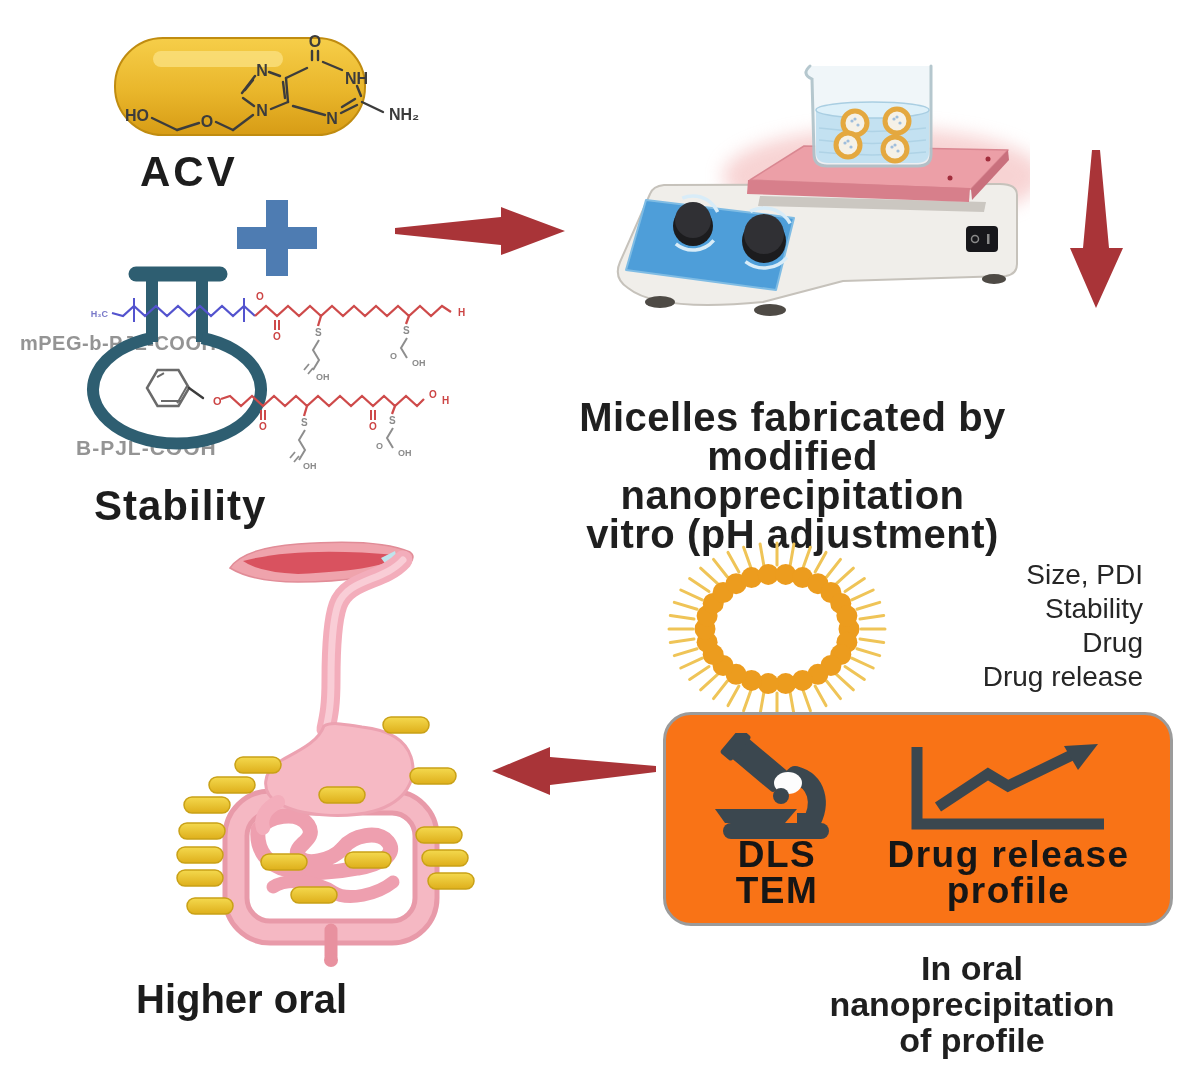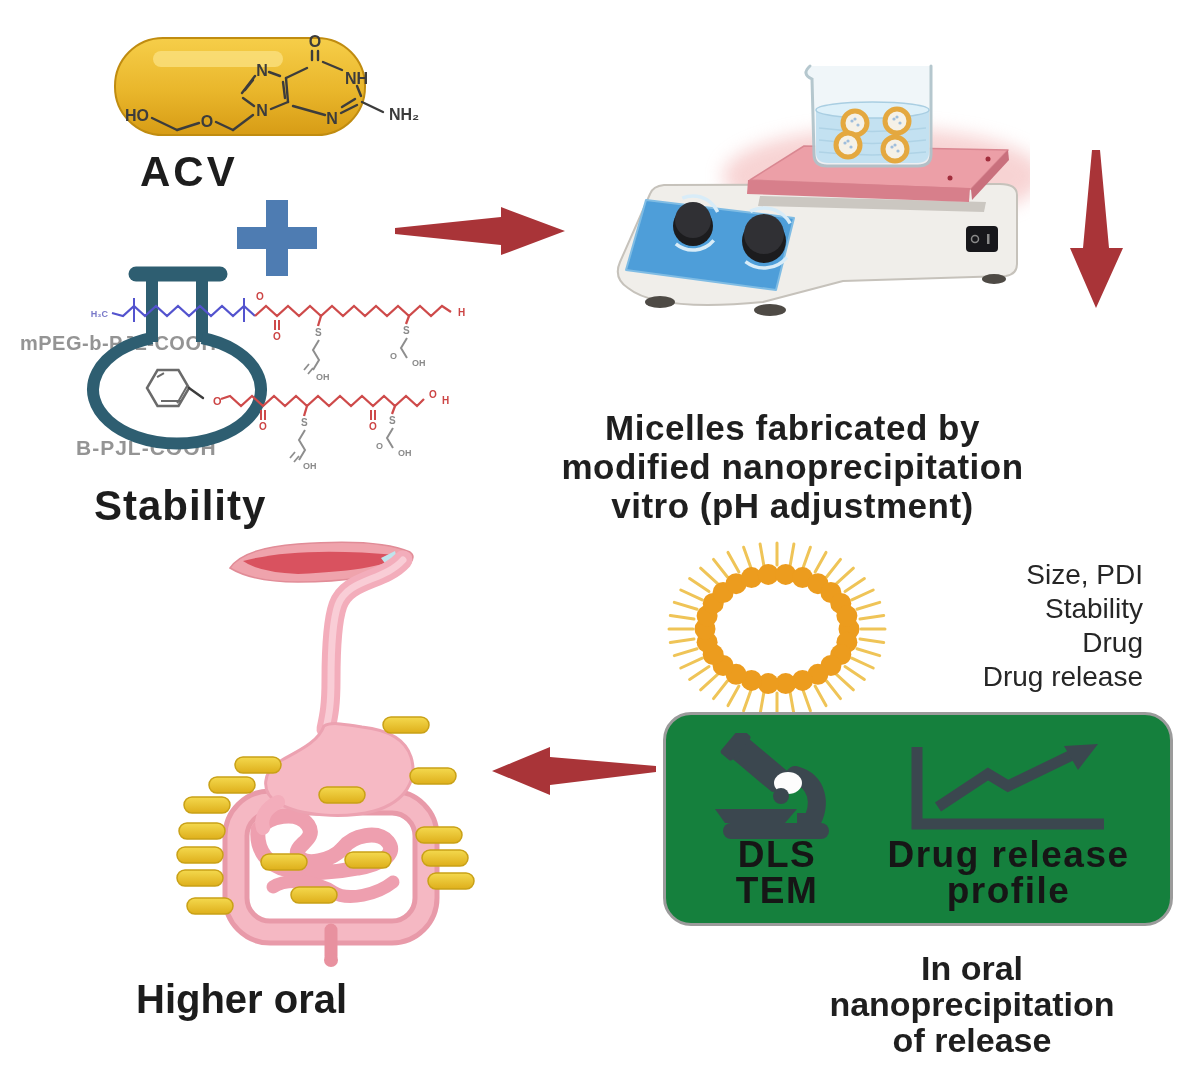--- a/index.html
+++ b/index.html
@@ -3,23 +3,23 @@
 <meta charset="utf-8">
 <style>
   html,body{margin:0;padding:0;background:#fff;}
   #canvas{position:relative;width:1200px;height:1080px;background:#ffffff;overflow:hidden;
           font-family:"Liberation Sans","DejaVu Sans",sans-serif;color:#1c1c1c;}
   .abs{position:absolute;}
   .cap{font-weight:700;color:#1d1d1d;}
   .caption{font-weight:700;text-align:center;color:#1f1f1f;}
   #acv-label{left:140px;top:148px;font-size:42px;letter-spacing:3px;}
   #polymers-label{left:94px;top:482px;font-size:42px;letter-spacing:1px;}
-  #fabrication{left:540px;top:408px;width:505px;font-size:35px;line-height:39px;letter-spacing:.5px;}
+  #fabrication{left:540px;top:398px;width:505px;font-size:40px;line-height:39px;letter-spacing:.5px;}
   #micelle-props{left:888px;top:558px;width:255px;font-size:28px;line-height:34px;font-weight:400;text-align:right;color:#262626;}
-  #char-box{left:663px;top:712px;width:510px;height:214px;border:3.5px solid #9b9b9b;border-radius:28px;background:#15803d;box-sizing:border-box;}
+  #char-box{left:663px;top:712px;width:510px;height:214px;border:3.5px solid #9b9b9b;border-radius:28px;background:#f97316;box-sizing:border-box;}
   .box-label{position:absolute;font-weight:700;text-align:center;font-size:37px;line-height:36px;letter-spacing:1.5px;color:#161616;}
   #dls-tem{left:21px;top:122px;width:180px;}
   #release-label{left:190px;top:122px;width:305px;}
   #invitro{left:782px;top:950px;width:380px;font-size:34px;line-height:36px;}
   #outcome{left:136px;top:978px;font-size:40px;line-height:43px;font-weight:700;text-align:center;}
   svg text{font-family:"Liberation Sans","DejaVu Sans",sans-serif;}
   .atom{font-weight:700;fill:#3c3c3c;}
   .bond{stroke:#3c3c3c;stroke-width:2.4;fill:none;stroke-linecap:round;}
   .gray-label{font-weight:700;fill:#949494;}
   .blue-chain{stroke:#5353ce;stroke-width:2.3;fill:none;}
@@ -351,21 +351,21 @@
     </svg>
     <div class="box-label" id="release-label">
       <div>Drug release</div>
       <div>profile</div>
     </div>
   </div>
 
   <div class="abs caption" id="invitro">
     <div>In oral</div>
     <div>nanoprecipitation</div>
-    <div>of release</div>
+    <div>of profile</div>
   </div>
 
   <svg class="abs" style="left:490px;top:740px" width="168" height="64" viewBox="0 0 168 64">
     <polygon class="arrow" points="166,26 60,17 60,7 2,31 60,55 60,45 166,32"></polygon>
   </svg>
 
   <svg class="abs" style="left:148px;top:530px" width="345" height="445" viewBox="0 0 345 445">
     <defs>
       <linearGradient id="pillGrad" x1="0" y1="0" x2="0" y2="1">
         <stop offset="0" stop-color="#f4d94e"></stop>

